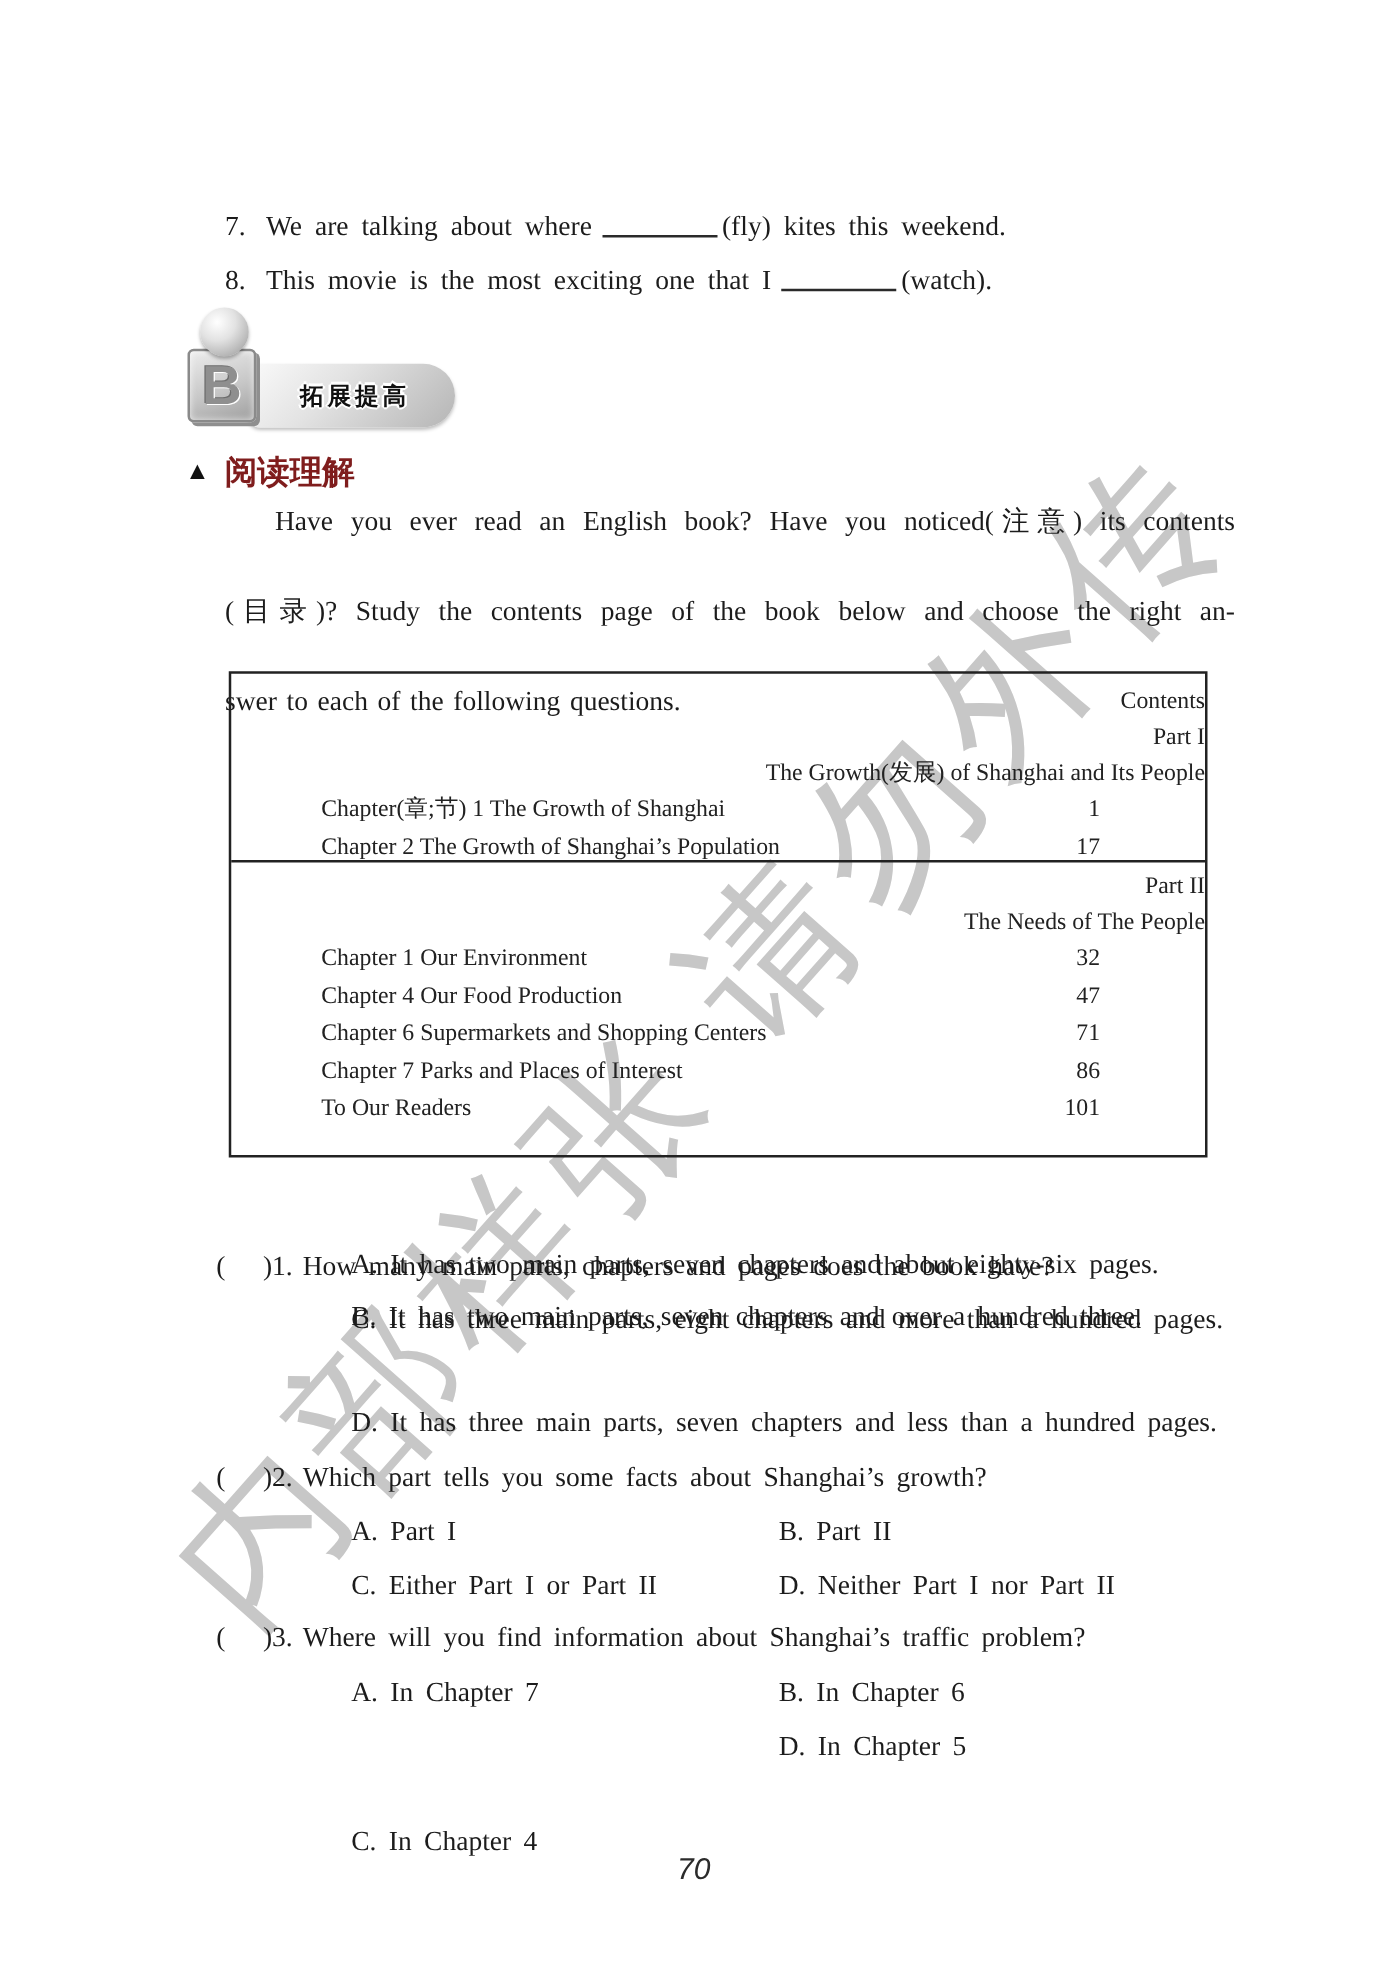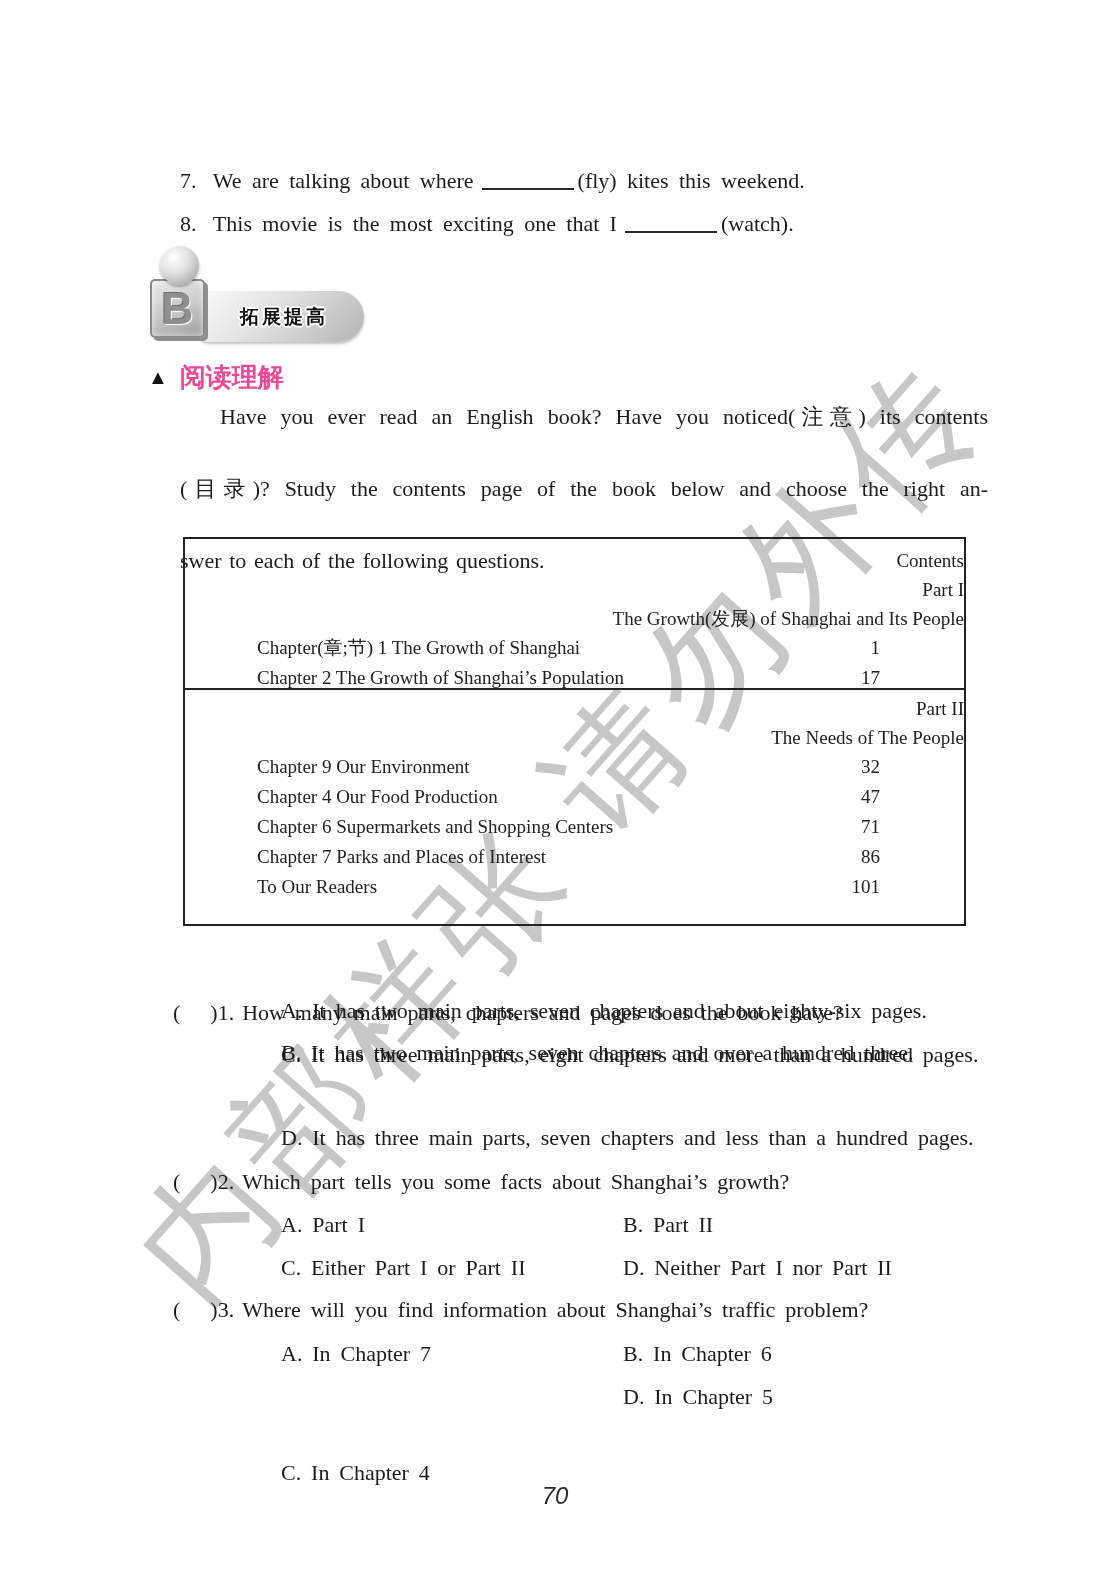--- a/index.html
+++ b/index.html
@@ -91,21 +91,21 @@
     z-index: 4;
   }
 
   
   .sec-head {
     left: 148px; top: 360px;
     display: flex; align-items: center;
     font-family: "Liberation Sans", sans-serif;
   }
   .sec-tri { font-size: 20px; color: #111; }
-  .sec-title { font-weight: bold; font-size: 26px; margin-left: 12px; color: #ec4899; }
+  .sec-title { font-weight: bold; font-size: 26px; margin-left: 12px; color: #7f1d1d; }
 
   
   .jline {
     font-size: 22px;
     line-height: 30px;
     text-align: justify;
     word-spacing: 0.1em;
   }
   .jline.justify-force::after { content: ""; display: inline-block; width: 100%; height: 0; }
 
@@ -195,21 +195,21 @@
         </div>
         <div class="ct-row">
           <span>Chapter 2 The Growth of Shanghai’s Population</span>
           <span class="ct-page">17</span>
         </div>
       </div>
       <div class="ct-sec2">
         <div class="ct-center">Part II</div>
         <div class="ct-center">The Needs of The People</div>
         <div class="ct-row">
-          <span>Chapter 9 Our Environment</span>
+          <span>Chapter 1 Our Environment</span>
           <span class="ct-page">32</span>
         </div>
         <div class="ct-row">
           <span>Chapter 4 Our Food Production</span>
           <span class="ct-page">47</span>
         </div>
         <div class="ct-row">
           <span>Chapter 6 Supermarkets and Shopping Centers</span>
           <span class="ct-page">71</span>
         </div>

